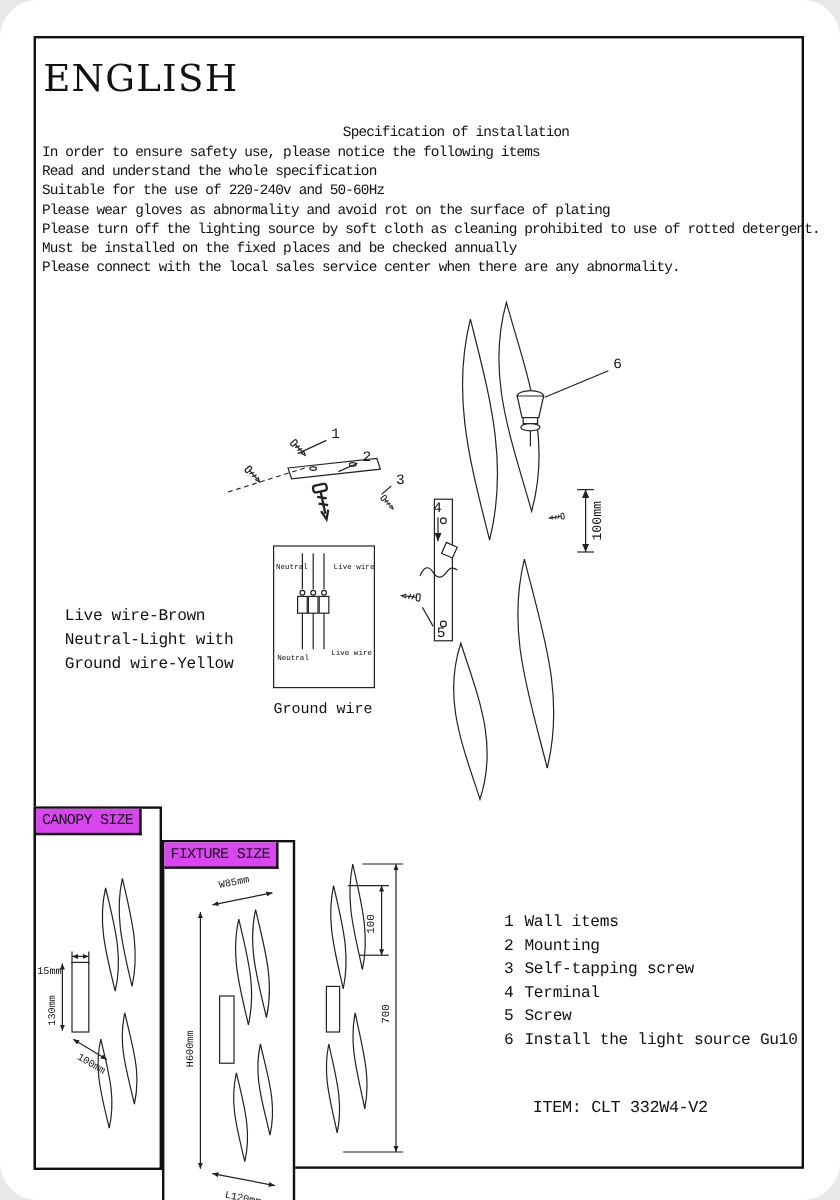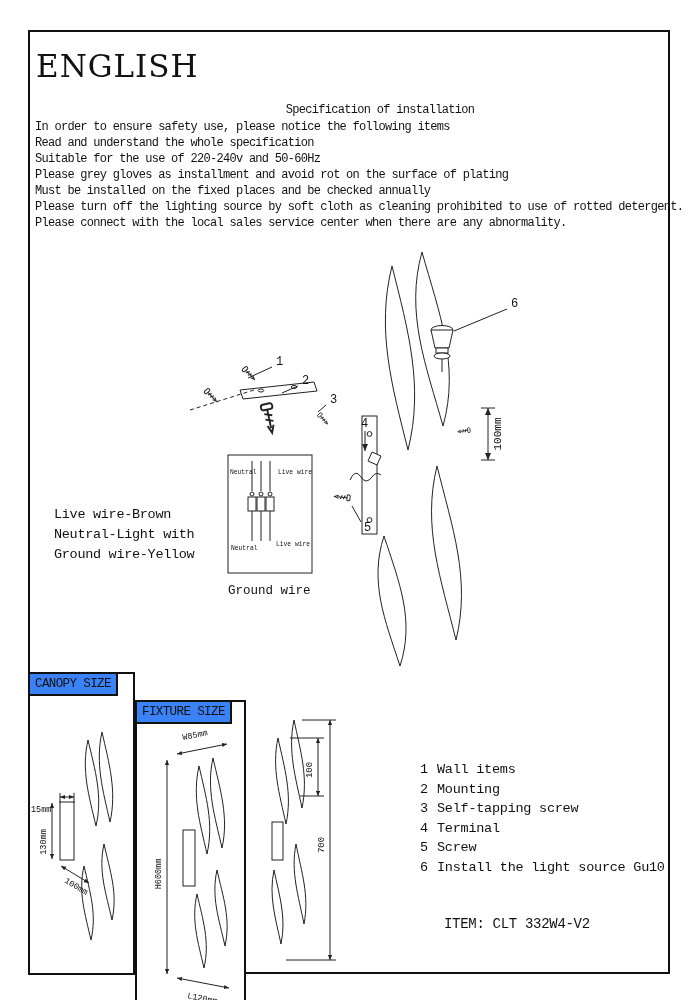--- a/index.html
+++ b/index.html
@@ -1,28 +1,28 @@
 <!DOCTYPE html>
 <html><head>
 <meta charset="utf-8">
 <style>
   html,body{margin:0;padding:0;background:#e8e8e8;}
   #page{position:relative;width:700px;height:1000px;background:#ffffff;
-        font-family:"Liberation Mono",monospace;color:#111;overflow:hidden;}
+        font-family:"Liberation Mono",monospace;color:#111;overflow:hidden;border-radius:31px;}
   .abs{position:absolute;}
   #border-frame{left:28px;top:30px;width:642px;height:944px;border:2px solid #111;box-sizing:border-box;}
   #title-english{left:36px;top:48px;font-family:"DejaVu Serif",serif;font-size:31px;letter-spacing:1px;}
   #spec-heading{left:60px;top:103px;width:640px;text-align:center;font-size:12px;letter-spacing:-0.7px;}
   #instructions{left:35px;top:119px;font-size:12px;letter-spacing:-0.72px;line-height:16px;white-space:nowrap;}
   #wire-legend{left:54px;top:477px;font-size:13.5px;letter-spacing:-0.3px;line-height:20px;white-space:nowrap;margin-top:28px;}
   .size-box{border:2px solid #111;box-sizing:border-box;background:#fff;}
   #canopy-box{left:28px;top:672px;width:107px;height:303px;}
   #fixture-box{left:135px;top:700px;width:111px;height:303px;}
   .size-title{position:absolute;top:0;left:0;padding:3px 5px;border-right:2px solid #111;border-bottom:2px solid #111;
-              font-size:12.5px;letter-spacing:-0.6px;background:#3b82f6;white-space:nowrap;z-index:2;}
+              font-size:12.5px;letter-spacing:-0.6px;background:#d946ef;white-space:nowrap;z-index:2;}
   .boxsvg{position:absolute;left:0;top:0;}
   #parts-list{left:420px;top:760px;font-size:13.5px;letter-spacing:-0.25px;line-height:19.5px;white-space:nowrap;}
   .part-row{display:flex;}
   .part-num{width:17px;flex:none;}
   #item-line{left:444px;top:916px;font-size:14px;letter-spacing:-0.3px;white-space:nowrap;}
   svg{overflow:visible;}
   svg text{fill:#111;stroke:none;font-family:"Liberation Mono",monospace;}
 </style>
 </head>
 <body>
@@ -32,23 +32,23 @@
   <div class="abs" id="border-frame"></div>
 
   <div class="abs" id="title-english">ENGLISH</div>
 
   <div class="abs" id="spec-heading">Specification of installation</div>
 
   <div class="abs" id="instructions">
     <div>In order to ensure safety use, please notice the following items</div>
     <div>Read and understand the whole specification</div>
     <div>Suitable for the use of 220-240v and 50-60Hz</div>
-    <div>Please grey gloves as installment and avoid rot on the surface of plating</div>
+    <div>Please wear gloves as abnormality and avoid rot on the surface of plating</div>
+    <div>Please turn off the lighting source by soft cloth as cleaning prohibited to use of rotted detergent.</div>
     <div>Must be installed on the fixed places and be checked annually</div>
-    <div>Please turn off the lighting source by soft cloth as cleaning prohibited to use of rotted detergent.</div>
     <div>Please connect with the local sales service center when there are any abnormality.</div>
   </div>
 
   <div class="abs" id="wire-legend">
     <div>Live wire-Brown</div>
     <div>Neutral-Light with</div>
     <div>Ground wire-Yellow</div>
   </div>
 
   <svg class="abs" style="left:30px;top:238px;" width="620" height="438" viewBox="0 0 620 438">

